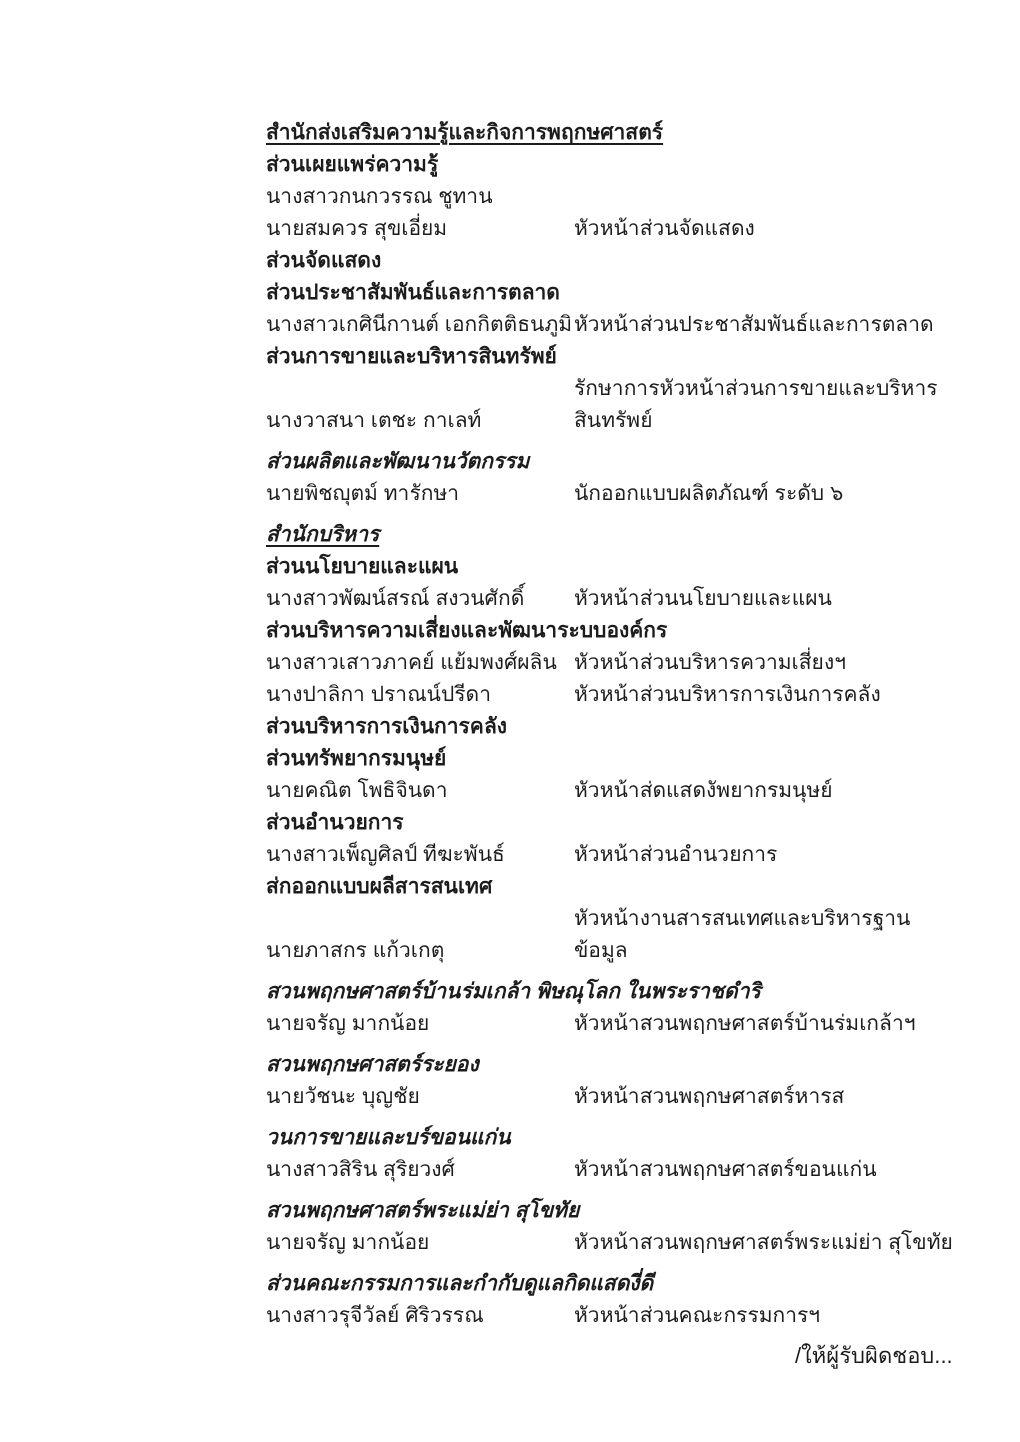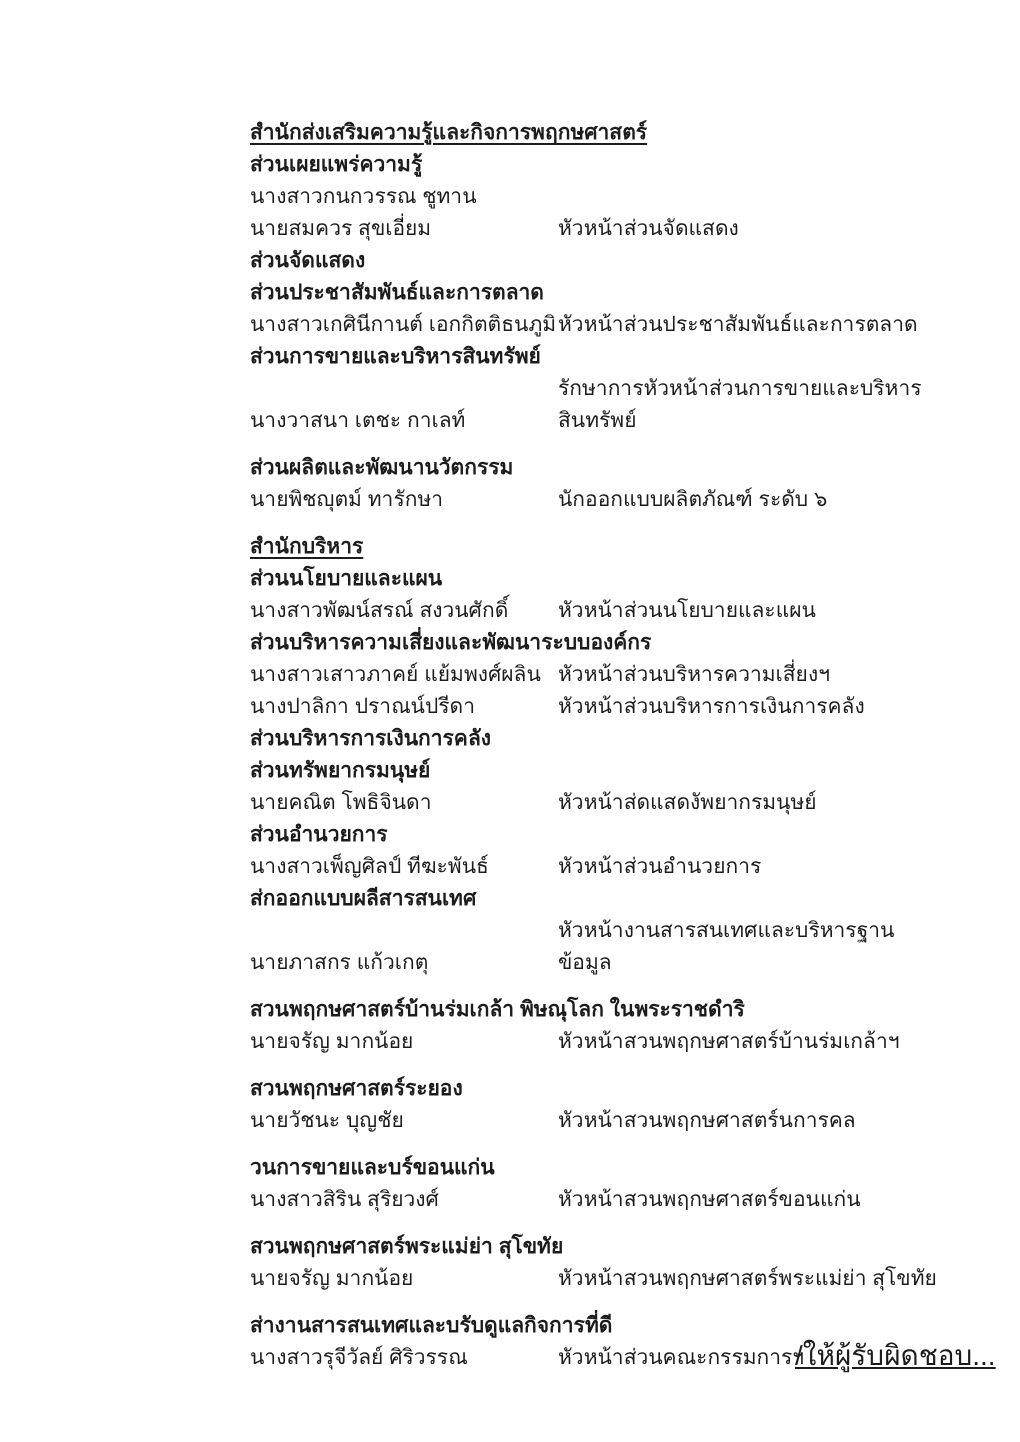--- a/index.html
+++ b/index.html
@@ -11,21 +11,21 @@
     position: relative;
     width: 1020px;
     height: 1442px;
     background: #ffffff;
     color: #1c1c1c;
     font-family: "Liberation Sans", "DejaVu Sans", sans-serif;
     overflow: hidden;
   }
   .content {
     position: absolute;
-    left: 250px;
+    left: 266px;
     top: 116px;
     width: 690px;
   }
   .row {
     font-size: 21px;
     line-height: 32px;
   }
   .bureau {
     font-weight: bold;
     text-decoration: underline;
@@ -39,30 +39,30 @@
     align-items: flex-end;
   }
   .person .name {
     width: 308px;
     flex-shrink: 0;
   }
   .person .position {
     white-space: pre-line;
   }
   .gap-before {
-    margin-top: 15px;
+    margin-top: 9px;
+    font-style: italic;
   }
   .footer-note {
     position: absolute;
     left: 795px;
     top: 1340px;
-    font-size: 28px;
+    font-size: 22px;
     line-height: 32px;
     color: #1c1c1c;
-    text-decoration: underline;
   }
 </style>
 </head>
 <body>
 
 <div class="page">
   <div class="content">
       <div class=" row bureau">สำนักส่งเสริมความรู้และกิจการพฤกษศาสตร์</div>
       <div class=" row division">ส่วนเผยแพร่ความรู้</div>
       <div class=" row person">
@@ -121,32 +121,32 @@
         <span class="position">หัวหน้างานสารสนเทศและบริหารฐานข้อมูล</span>
       </div>
       <div class="gap-before row division">สวนพฤกษศาสตร์บ้านร่มเกล้า พิษณุโลก ในพระราชดำริ</div>
       <div class=" row person">
         <span class="name">นายจรัญ มากน้อย</span>
         <span class="position">หัวหน้าสวนพฤกษศาสตร์บ้านร่มเกล้าฯ</span>
       </div>
       <div class="gap-before row division">สวนพฤกษศาสตร์ระยอง</div>
       <div class=" row person">
         <span class="name">นายวัชนะ บุญชัย</span>
-        <span class="position">หัวหน้าสวนพฤกษศาสตร์นการคล</span>
+        <span class="position">หัวหน้าสวนพฤกษศาสตร์หารส</span>
       </div>
       <div class="gap-before row division">วนการขายและบร์ขอนแก่น</div>
       <div class=" row person">
         <span class="name">นางสาวสิริน สุริยวงศ์</span>
         <span class="position">หัวหน้าสวนพฤกษศาสตร์ขอนแก่น</span>
       </div>
       <div class="gap-before row division">สวนพฤกษศาสตร์พระแม่ย่า สุโขทัย</div>
       <div class=" row person">
         <span class="name">นายจรัญ มากน้อย</span>
         <span class="position">หัวหน้าสวนพฤกษศาสตร์พระแม่ย่า สุโขทัย</span>
       </div>
-      <div class="gap-before row division">ส่างานสารสนเทศและบรับดูแลกิจการที่ดี</div>
+      <div class="gap-before row division">ส่วนคณะกรรมการและกำกับดูแลกิดแสดงี่ดี</div>
       <div class=" row person">
         <span class="name">นางสาวรุจีวัลย์ ศิริวรรณ</span>
         <span class="position">หัวหน้าส่วนคณะกรรมการฯ</span>
       </div>
     </div>
   <div class="footer-note">/ให้ผู้รับผิดชอบ...</div>
 </div>
 
 </body></html>

